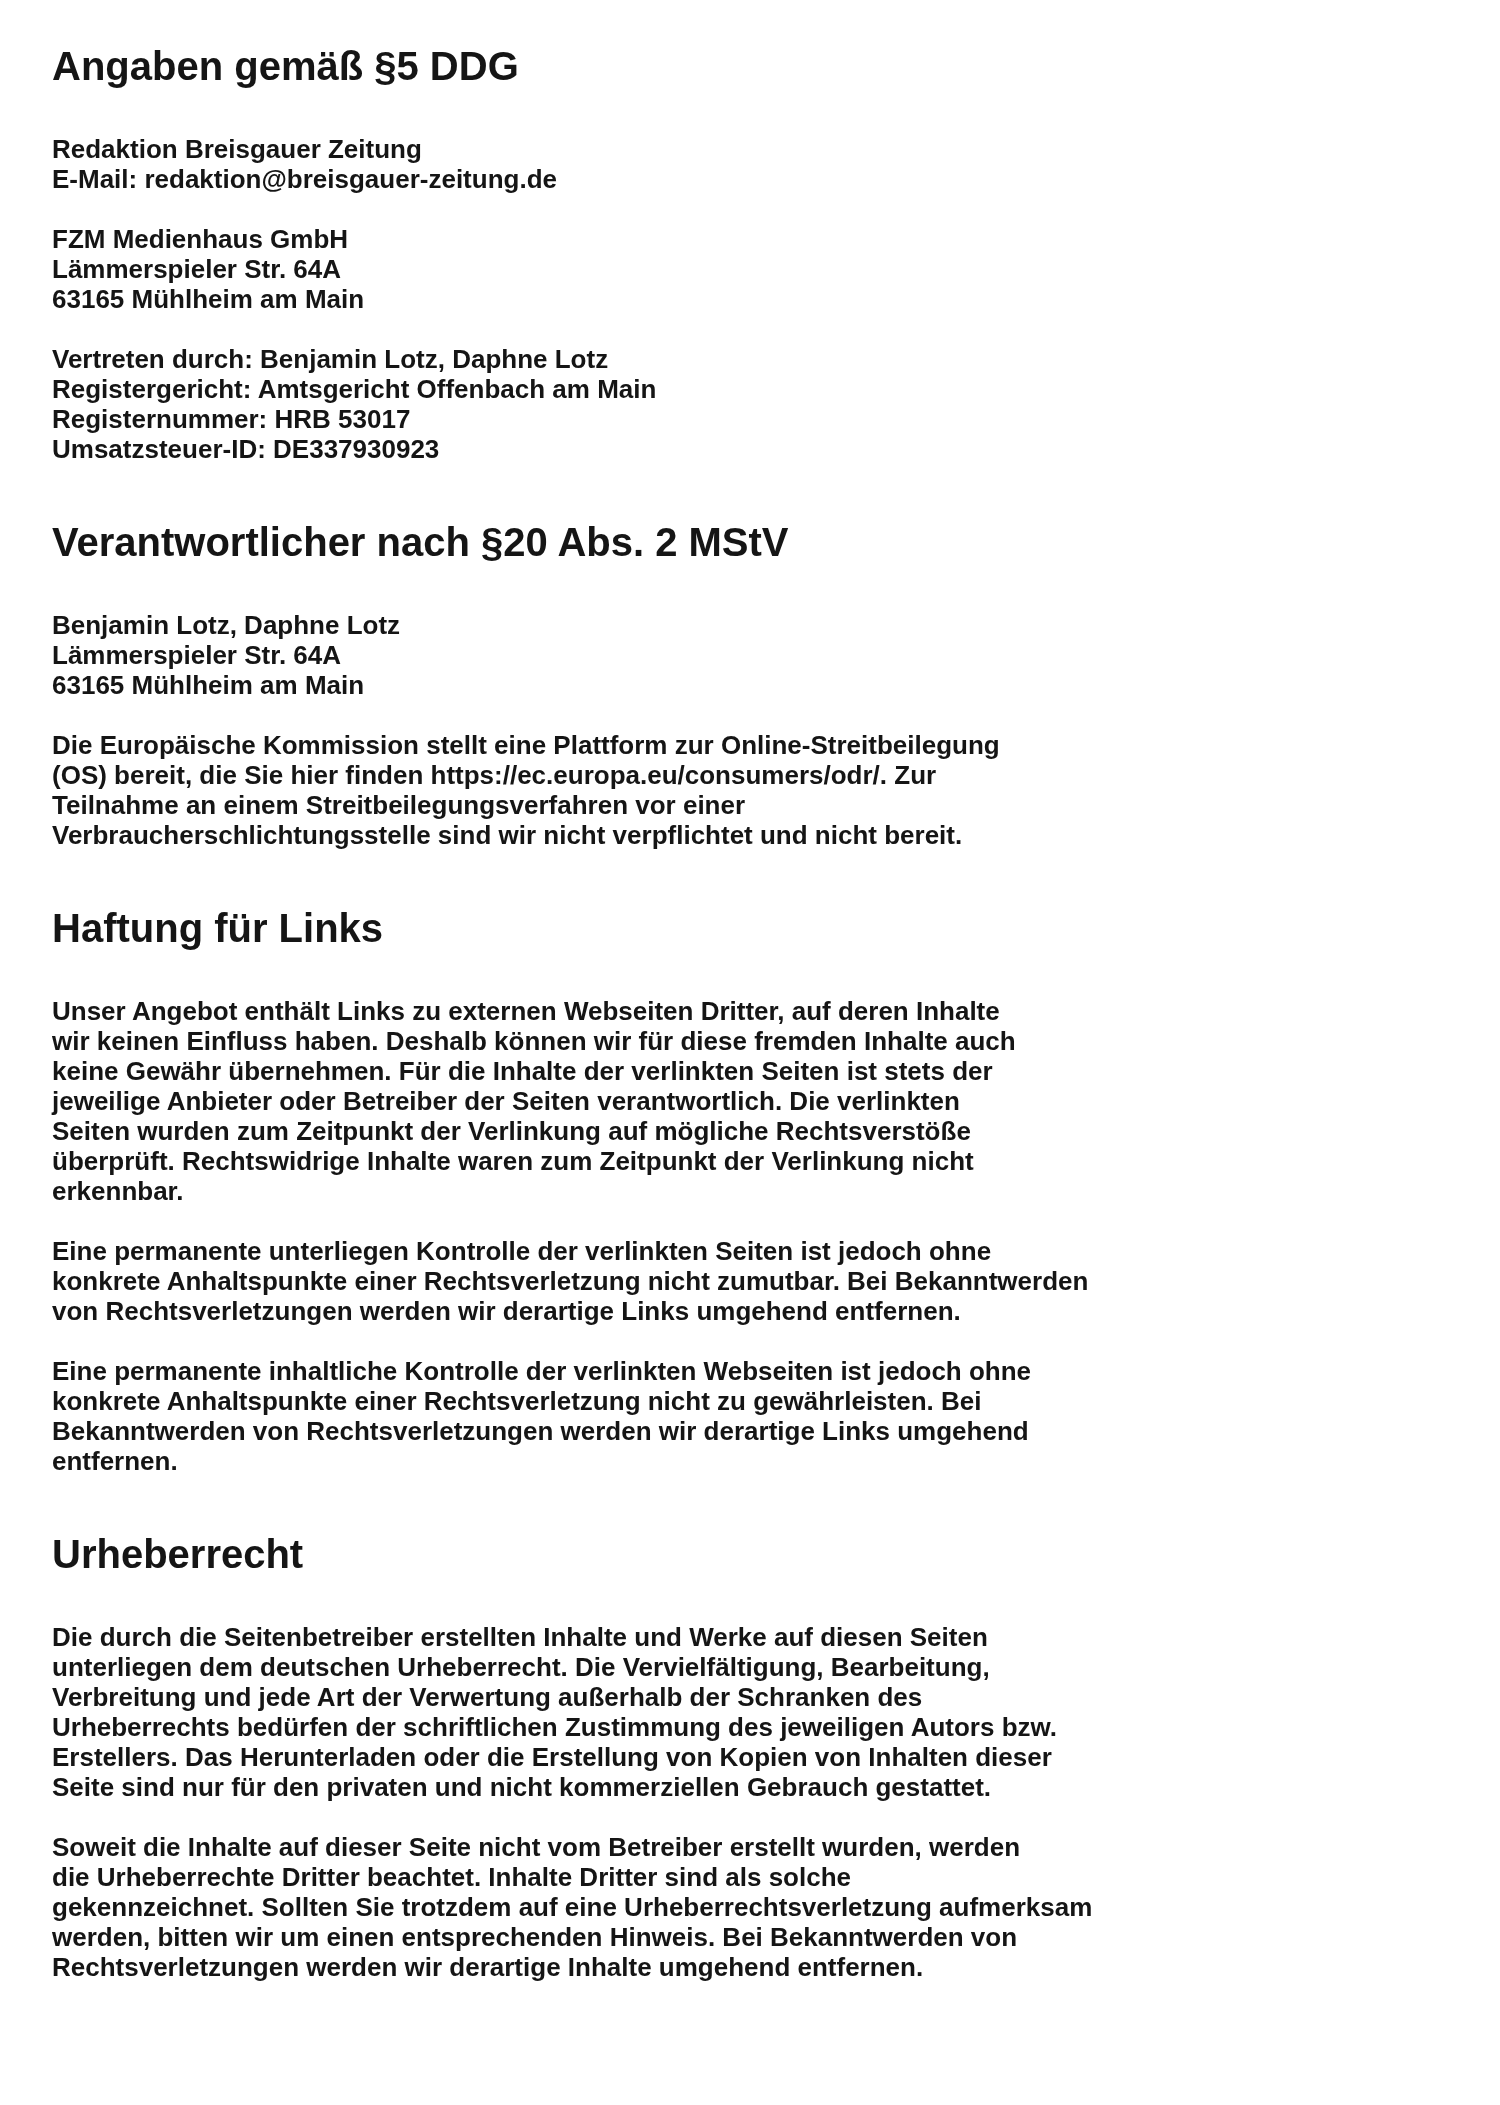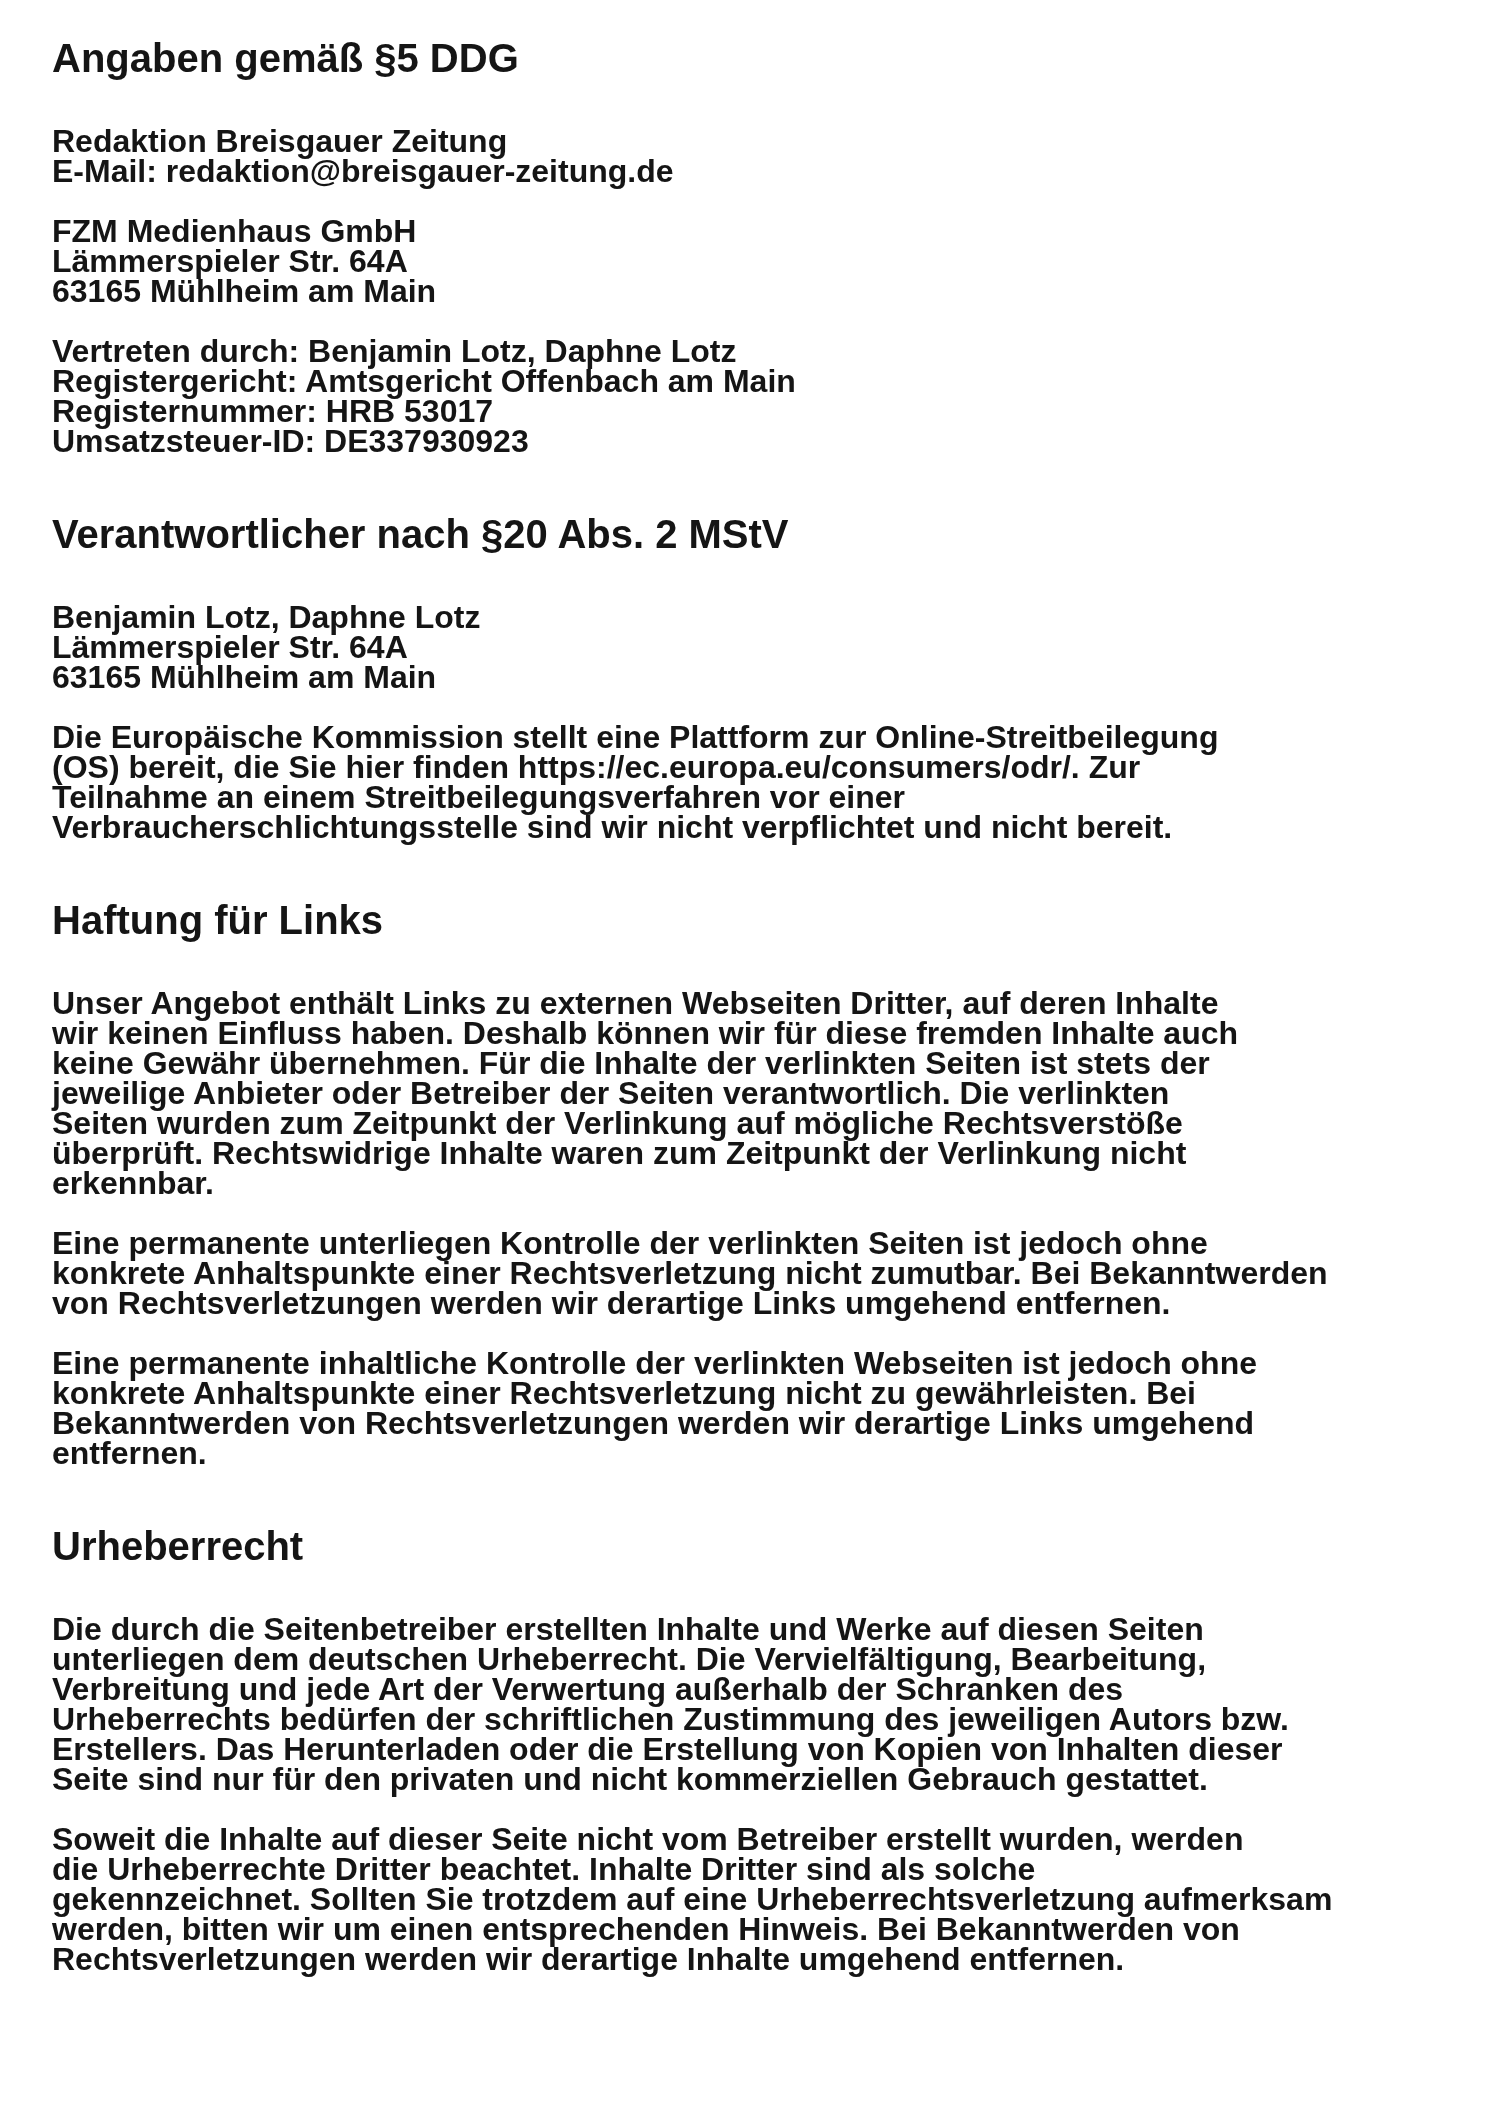--- a/index.html
+++ b/index.html
@@ -19,24 +19,24 @@
   }
   h1.section-heading {
     font-size: 40px;
     line-height: 48px;
     font-weight: 700;
     letter-spacing: 0px;
     color: #151515;
     margin: 54px 0 44px 0;
   }
   section:first-of-type h1.section-heading {
-    margin-top: 0;
+    margin-top: 8px;
   }
   p.paragraph {
-    font-size: 32px;
+    font-size: 26px;
     line-height: 30px;
     font-weight: 700;
     color: #151515;
     white-space: pre-line;
     margin: 0 0 30px 0;
     letter-spacing: 0px;
   }
 </style>
 </head>
 <body>

